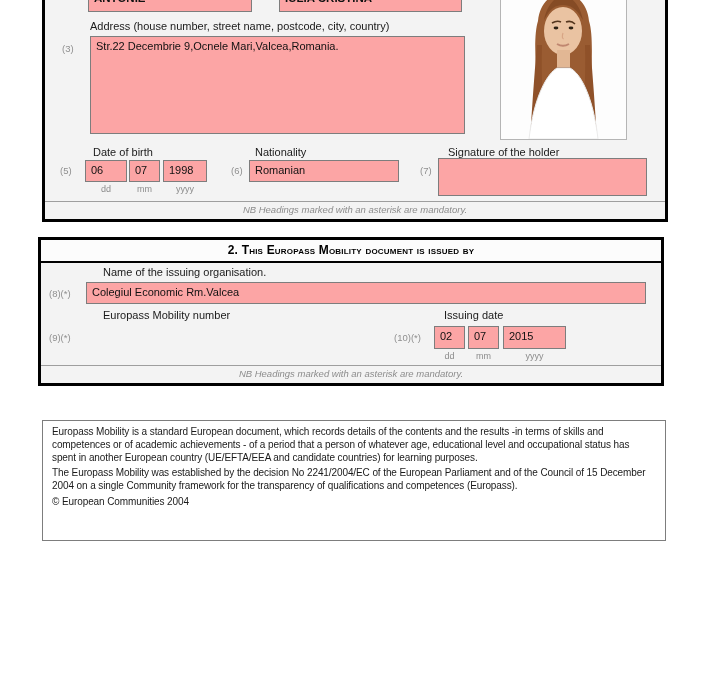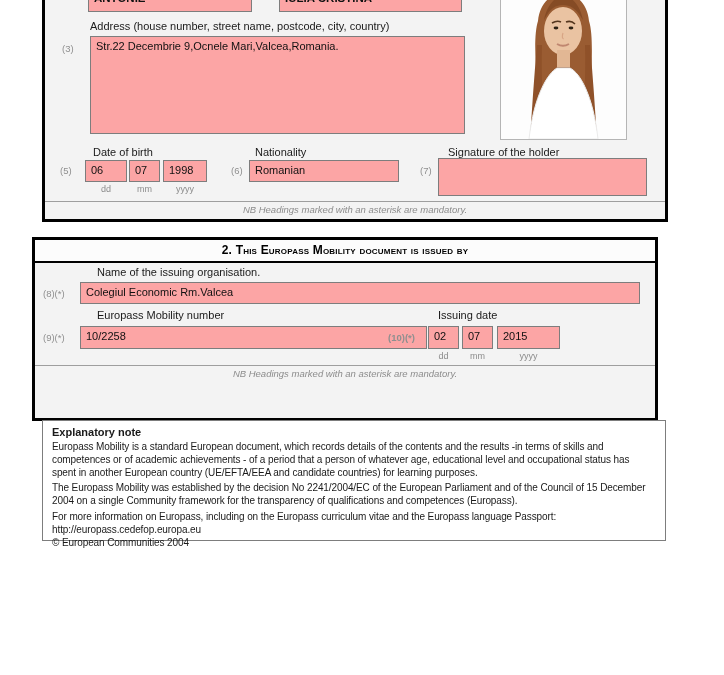--- a/index.html
+++ b/index.html
@@ -90,46 +90,43 @@
     <div class="ibox" style="left:204px;top:173px;width:150px;height:22px;">Romanian</div>
 
     <span class="lbl" style="left:403px;top:159px;">Signature of the holder</span>
     <span class="marker" style="left:375px;top:178px;">(7)</span>
     <div class="ibox" style="left:393px;top:171px;width:209px;height:38px;"></div>
 
     <div class="divider" style="top:214px;"></div>
     <div class="nb" style="top:217px;">NB  Headings marked with an asterisk are mandatory.</div>
   </div>
 
-  <div class="box" style="left:32px;top:237px;width:626px;height:184px;padding-left:8px;">
+  <div class="box" style="left:38px;top:237px;width:626px;height:149px;padding-left:8px;">
 
     <div class="sec-header">2. This Europass Mobility document is issued by</div>
 
     <span class="lbl" style="left:62px;top:26px;">Name of the issuing organisation.</span>
     <span class="marker" style="left:8px;top:48px;">(8)(*)</span>
     <div class="ibox" style="left:45px;top:42px;width:560px;height:22px;">Colegiul Economic Rm.Valcea</div>
 
     <span class="lbl" style="left:62px;top:69px;">Europass Mobility number</span>
     <span class="marker" style="left:8px;top:92px;">(9)(*)</span>
-    <div class="ibox" style="left:45px;top:86px;width:347px;height:23px;">10/2258</div>
 
     <span class="lbl" style="left:403px;top:69px;">Issuing date</span>
-    <span class="marker" style="left:353px;top:92px;font-weight:bold;">(10)(*)</span>
+    <span class="marker" style="left:353px;top:92px;">(10)(*)</span>
     <div class="ibox" style="left:393px;top:86px;width:31px;height:23px;">02</div>
     <div class="ibox" style="left:427px;top:86px;width:31px;height:23px;">07</div>
     <div class="ibox" style="left:462px;top:86px;width:63px;height:23px;">2015</div>
     <span class="unit" style="left:393px;top:111px;width:31px;">dd</span>
     <span class="unit" style="left:427px;top:111px;width:31px;">mm</span>
     <span class="unit" style="left:462px;top:111px;width:63px;">yyyy</span>
 
     <div class="divider" style="top:125px;"></div>
     <div class="nb" style="top:128px;">NB  Headings marked with an asterisk are mandatory.</div>
   </div>
 
   <div class="expl">
-    <h4>Explanatory note</h4>
     <p>Europass Mobility is a standard European document, which records details of the contents and the results -in terms of skills and competences or of academic achievements - of a period that a person of whatever age, educational level and occupational status has spent in another European country (UE/EFTA/EEA and candidate countries) for learning purposes.</p>
     <p>The Europass Mobility was established by the decision No 2241/2004/EC of the European Parliament and of the Council of 15 December 2004 on a single Community framework for the transparency of qualifications and competences (Europass).</p>
-    <p style="margin-bottom:0;">For more information on Europass, including on the Europass curriculum vitae and the Europass language Passport: http://europass.cedefop.europa.eu</p>
     <p style="margin-bottom:0;">© European Communities 2004</p>
   </div>
 
 </div>
 
 </body></html>

